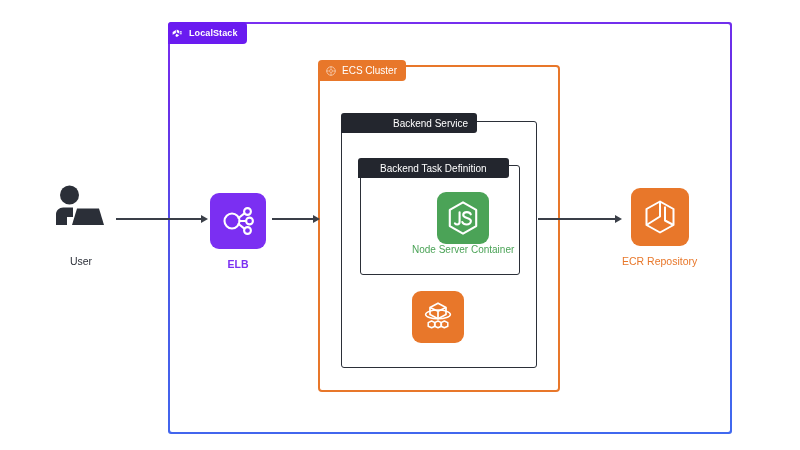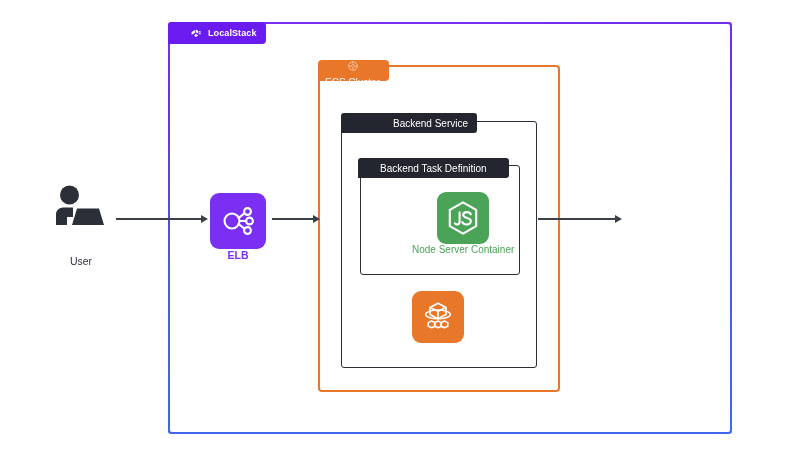--- a/index.html
+++ b/index.html
@@ -26,21 +26,21 @@
     border-radius: 2px;
   }
   .localstack-badge {
     position: absolute;
     left: 168px; top: 22px;
     height: 22px;
     background: #6a1bf0;
     border-radius: 4px 4px 4px 0;
     display: flex; align-items: center;
     gap: 5px;
-    padding: 0 9px 0 22px;
+    padding: 0 9px 0 3px;
     z-index: 12;
   }
   .localstack-badge .ls-label {
     color: #ffffff;
     font-size: 9px;
     font-weight: 700;
     letter-spacing: 0.1px;
     white-space: nowrap;
   }
 
@@ -56,21 +56,20 @@
   .ecs-badge {
     position: absolute;
     left: 318px; top: 60px;
     height: 21px;
     background: #e8772a;
     border-radius: 4px 4px 4px 0;
     display: flex; align-items: center;
     gap: 5px;
     padding: 0 9px 0 7px;
     z-index: 11;
-    flex-direction: column;
   }
   .ecs-badge .ecs-label {
     color: #ffffff; font-size: 10px; font-weight: 400; white-space: nowrap;
   }
 
   
   .backend-service {
     position: absolute;
     left: 341px; top: 121px;
     width: 196px; height: 247px;
@@ -116,21 +115,21 @@
   }
 
   
   .node { position: absolute; display: flex; flex-direction: column; align-items: center; }
   .node-icon {
     width: 56px; height: 56px;
     border-radius: 9px;
     display: flex; align-items: center; justify-content: center;
   }
   .node-caption {
-    font-size: 10.5px; white-space: nowrap; text-align: center;
+    margin-top: 9px; font-size: 10.5px; white-space: nowrap; text-align: center;
   }
 
   .node-user      { left: 50px;  top: 183px; }
   .node-user .node-icon { width: 62px; height: 52px; border-radius: 0; background: transparent; }
   .node-user .node-caption { color: #2b2f38; margin-top: 20px; }
 
   .node-elb       { left: 210px; top: 193px; }
   .node-elb .node-icon { background: #7b2ff2; }
   .node-elb .node-caption { color: #7b2ff2; font-weight: 700; }
 
@@ -244,20 +243,30 @@
         <path d="M18 4.2 L26 8.4 L26 15.6 L18 19.8 L10 15.6 L10 8.4 Z" fill="none" stroke="#ffffff" stroke-width="1.7" stroke-linejoin="round"></path>
         <path d="M10 8.4 L18 12.2 L26 8.4 M18 12.2 L18 19.8" fill="none" stroke="#ffffff" stroke-width="1.7" stroke-linejoin="round"></path>
         <ellipse cx="18" cy="15.4" rx="12.4" ry="4.3" fill="none" stroke="#ffffff" stroke-width="1.5"></ellipse>
         <path d="M8.2 23.6 L11.6 22 L15 23.6 L15 27.2 L11.6 28.8 L8.2 27.2 Z" fill="none" stroke="#ffffff" stroke-width="1.5" stroke-linejoin="round"></path>
         <path d="M14.6 23.6 L18 22 L21.4 23.6 L21.4 27.2 L18 28.8 L14.6 27.2 Z" fill="none" stroke="#ffffff" stroke-width="1.5" stroke-linejoin="round"></path>
         <path d="M21 23.6 L24.4 22 L27.8 23.6 L27.8 27.2 L24.4 28.8 L21 27.2 Z" fill="none" stroke="#ffffff" stroke-width="1.5" stroke-linejoin="round"></path>
       </svg>
     </div>
   </div>
 
+  <div class="node node-ecr">
+    <div class="node-icon">
+      <svg width="38" height="38" viewBox="0 0 38 38">
+        <path d="M19 3.5 L32.5 11 L32.5 27 L19 34.5 L5.5 27 L5.5 11 Z" fill="none" stroke="#ffffff" stroke-width="2" stroke-linejoin="round"></path>
+        <path d="M19 3.5 L19 18.5 L5.5 27" fill="none" stroke="#ffffff" stroke-width="2" stroke-linejoin="round"></path>
+        <path d="M24 8.5 L24 22.5 L32.5 27" fill="none" stroke="#ffffff" stroke-width="2" stroke-linejoin="round"></path>
+      </svg>
+    </div>
+    <div class="node-caption">ECR Repository</div>
+  </div>
 
   <div class="arrow arrow-user-elb">
     <div class="line"></div>
     <div class="head"></div>
   </div>
   <div class="arrow arrow-elb-ecs">
     <div class="line"></div>
     <div class="head"></div>
   </div>
   <div class="arrow arrow-svc-ecr">

